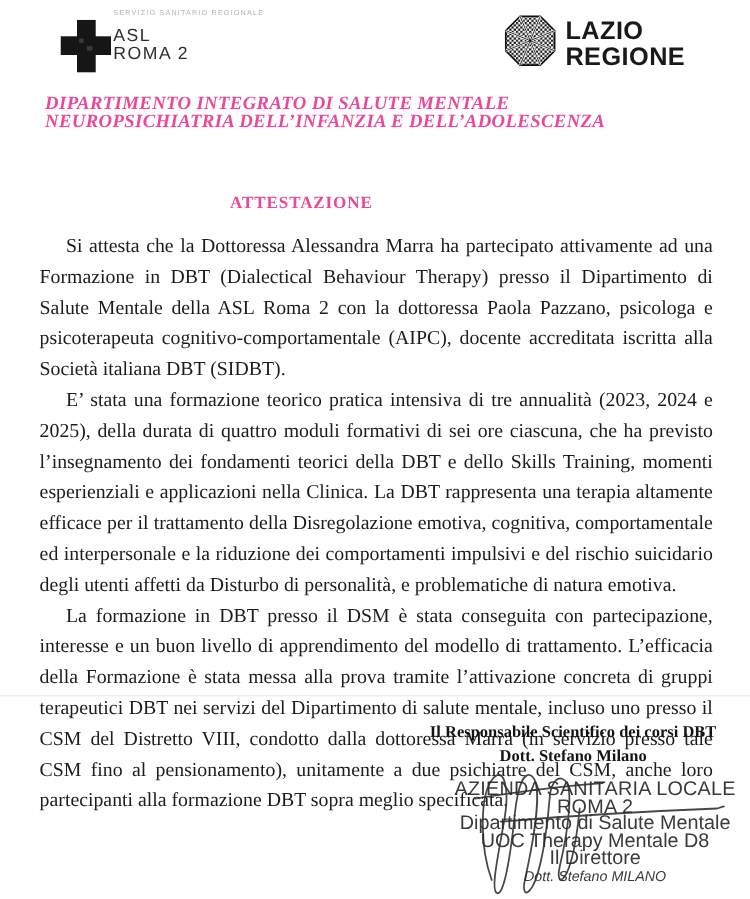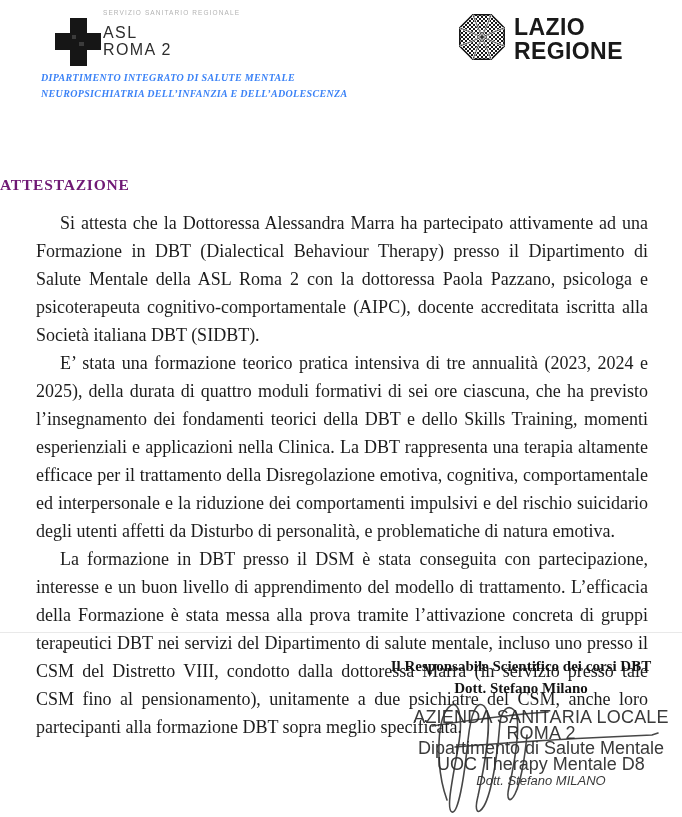--- a/index.html
+++ b/index.html
@@ -27,30 +27,30 @@
   }
   .lazio-logo-wrap{position:absolute;left:457px;top:12px;}
   .lazio-text-col{
     position:absolute;left:514px;top:15px;
     font-family:"Liberation Sans", sans-serif;
     font-size:23px;line-height:24px;font-weight:700;
     color:#191919;letter-spacing:0.4px;
   }
   
   .department{
-    position:absolute;left:41px;top:70px;
+    position:absolute;left:41px;top:86px;
     font-weight:700;font-style:italic;
-    font-size:10px;line-height:15.5px;letter-spacing:0.35px;
-    color:#3b82f6;
+    font-size:17px;line-height:15.5px;letter-spacing:0.35px;
+    color:#ec4899;
   }
   
   .doc-title{
     position:absolute;left:0;top:176px;width:548px;
-    text-align:left;font-weight:700;font-size:15.5px;
-    letter-spacing:0.8px;color:#701a75;
+    text-align:center;font-weight:700;font-size:15.5px;
+    letter-spacing:0.8px;color:#ec4899;
   }
   
   .body-text{
     position:absolute;left:36px;top:209px;width:612px;
     font-size:18px;line-height:28px;color:#1c1c1c;
   }
   .body-text p{
     margin:0;text-align:justify;text-indent:24px;
   }
   .stray-mark{
@@ -156,20 +156,21 @@
 
   <div class="sig-block">
     <div>Il Responsabile Scientifico dei corsi DBT</div>
     <div>Dott. Stefano Milano</div>
   </div>
 
   <div class="stamp">
     <div class="stamp-l1">AZIENDA SANITARIA LOCALE ROMA 2</div>
     <div class="stamp-l2">Dipartimento di Salute Mentale</div>
     <div class="stamp-l3">UOC Therapy Mentale D8</div>
+    <div class="stamp-l4">Il Direttore</div>
     <div class="stamp-l5">Dott. Stefano MILANO</div>
   </div>
 
   <svg class="sig-scribble" width="260" height="122" viewBox="0 0 260 122" aria-hidden="true">
     <g fill="none" stroke="#2e2e2e" stroke-width="1.6" stroke-linecap="round" opacity="0.88">
       <path d="M32,105 C21,75 21,27 33,13 C43,1 49,21 43,53 C37,87 31,115 37,117 C43,119 49,85 53,45 C56,17 62,5 69,11 C77,18 73,55 63,101 C59,117 63,121 69,111 C77,97 83,57 85,27"></path>
       <path d="M85,27 C87,15 93,9 99,15 C106,22 102,58 94,92 C91,105 95,109 100,99 C106,87 110,60 112,40"></path>
       <path d="M17,31 C55,25 105,19 133,17"></path>
       <path d="M40,52 C98,47 188,42 237,40 l6,-2"></path>
     </g>

